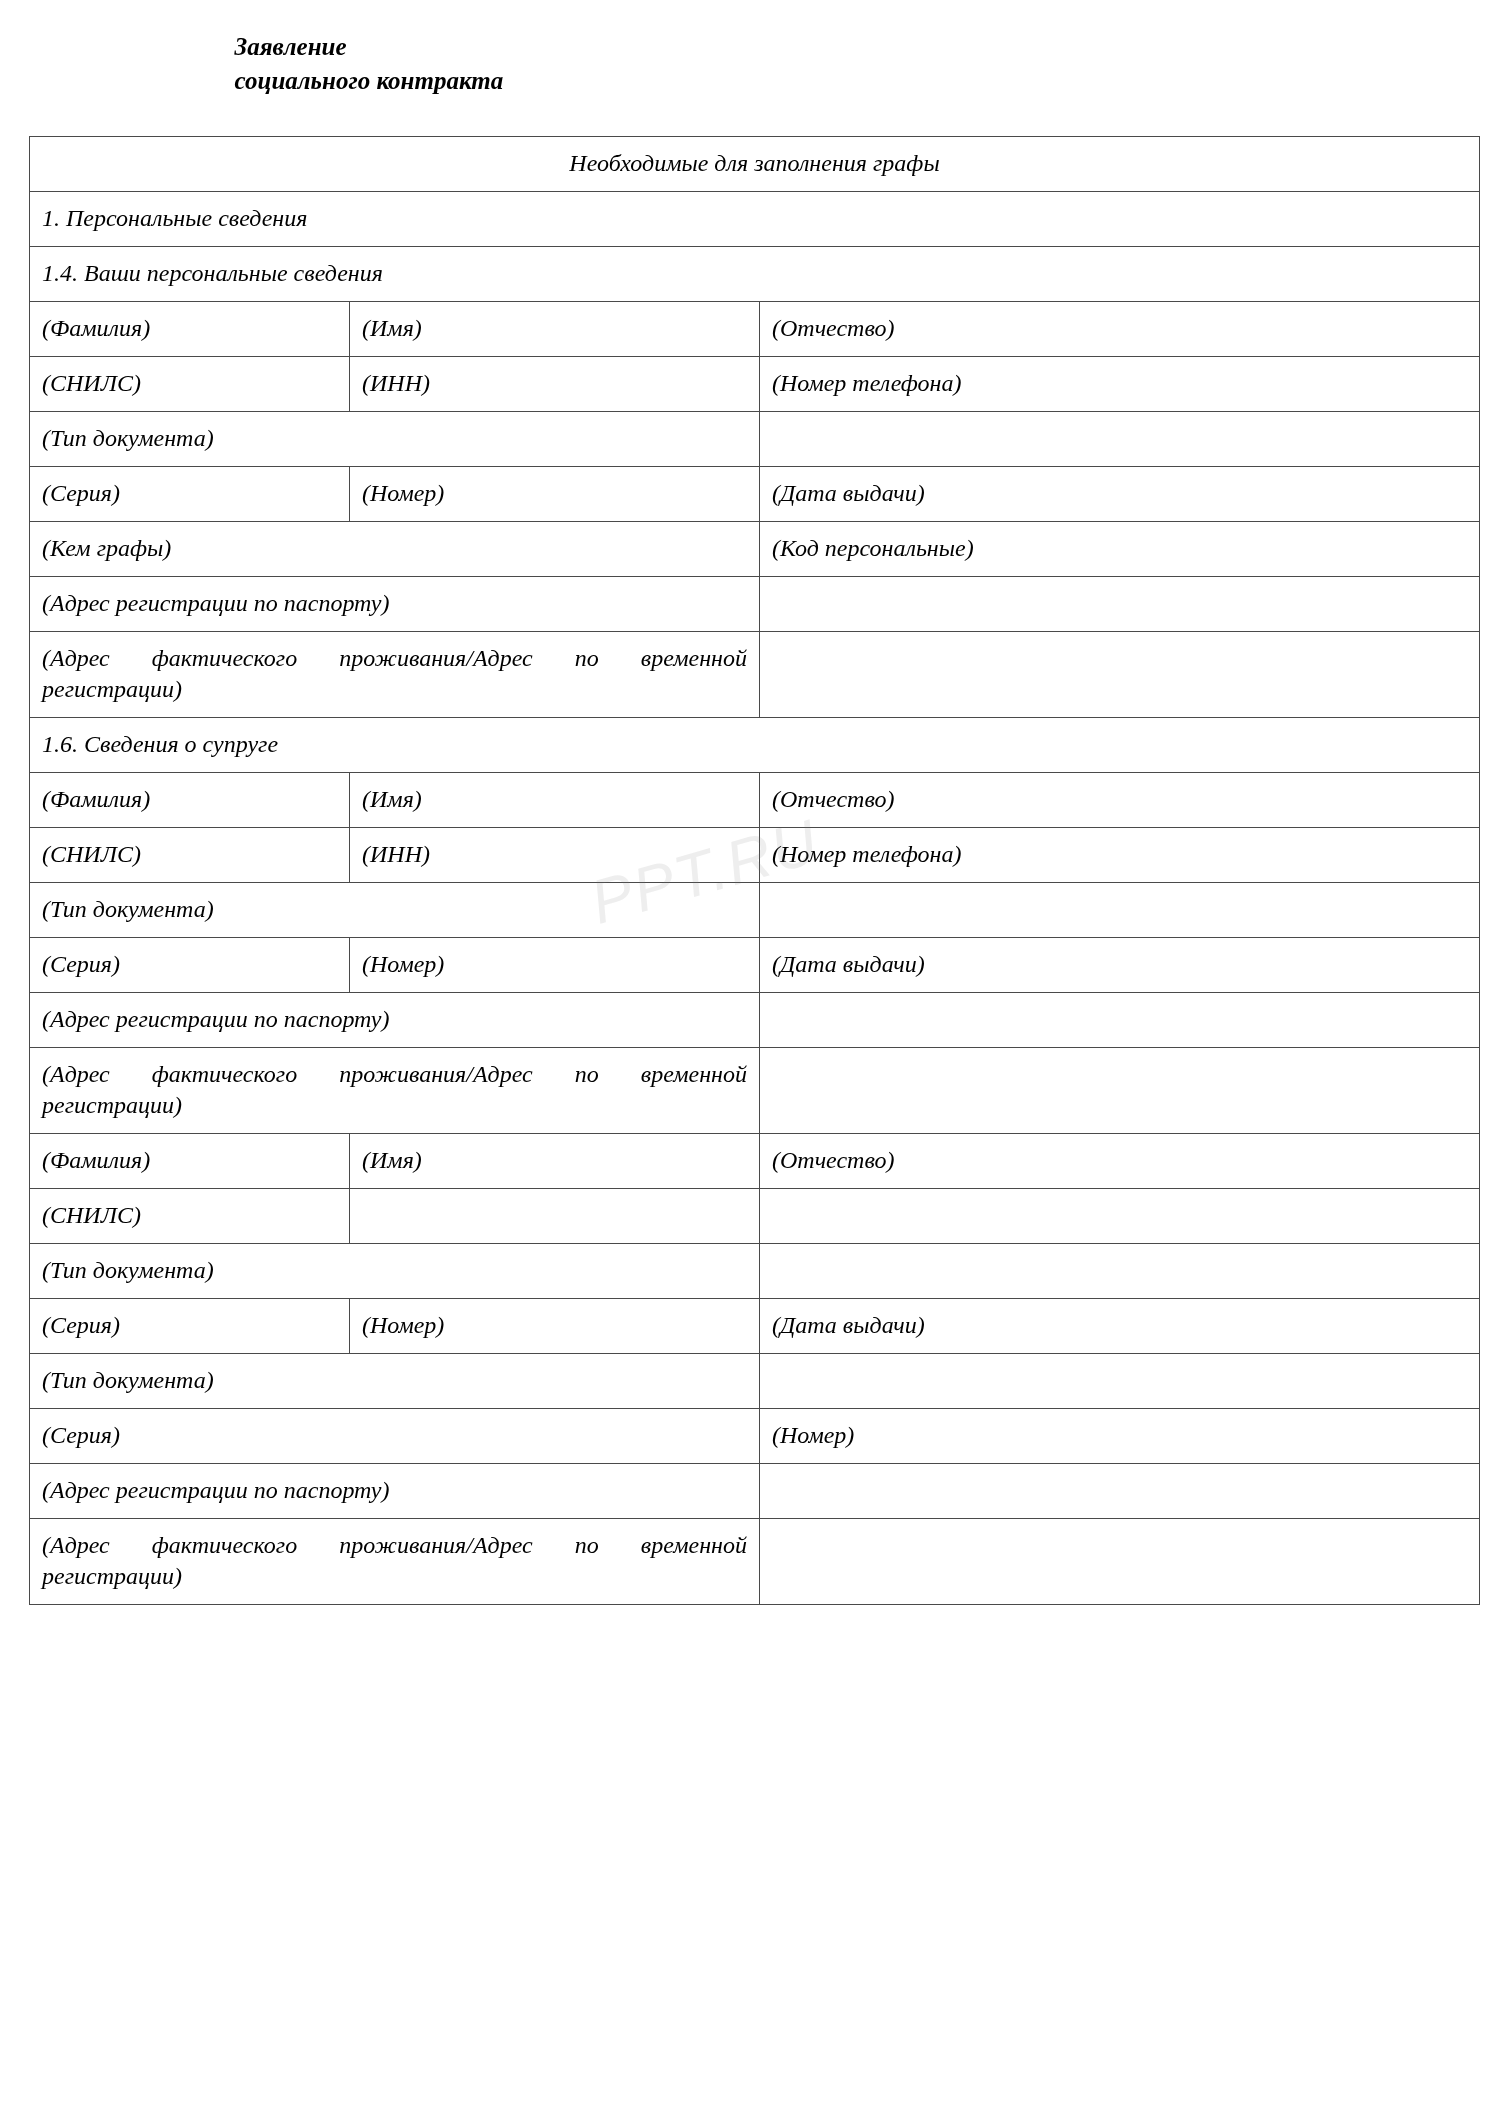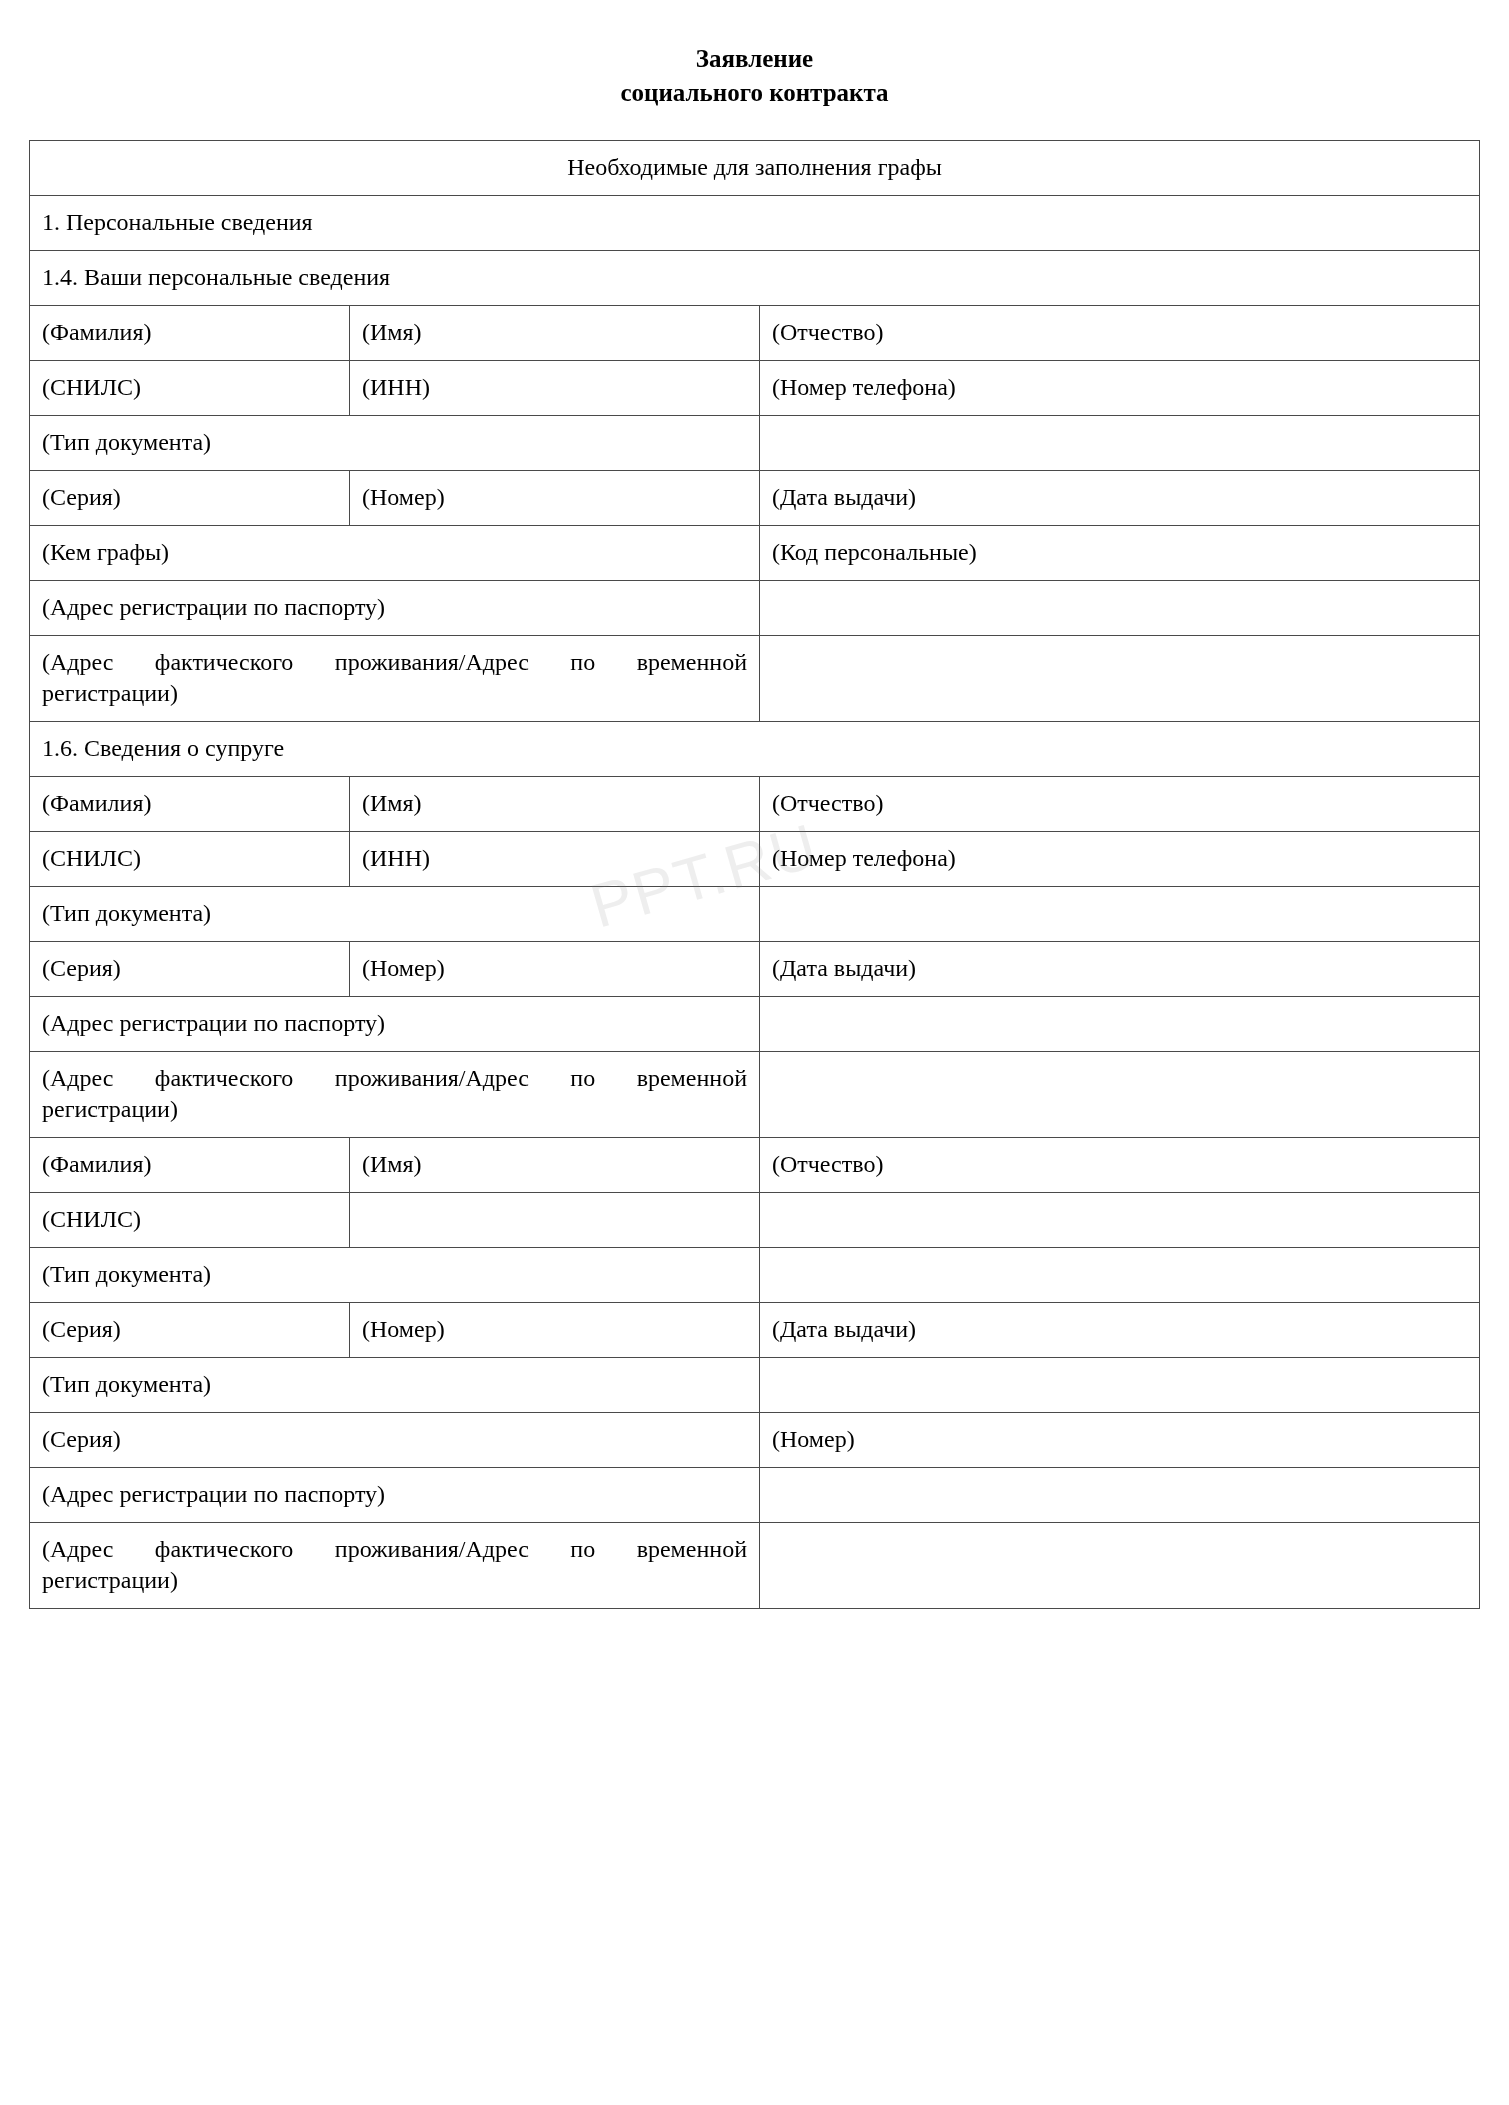--- a/index.html
+++ b/index.html
@@ -15,33 +15,34 @@
     position: relative;
   }
   .page {
     width: 1509px;
     min-height: 2105px;
     box-sizing: border-box;
     padding: 26px 28px 20px 28px;
     position: relative;
   }
   .doc-title {
-    text-align: center;
     font-size: 25px;
     line-height: 34px;
     font-weight: 700;
-    margin: 16px auto;
+    margin: 4px auto;
     width: 1040px;
+    font-style: italic;
   }
   .doc-title .line {
     display: block;
   }
   .table-wrap {
-    margin-top: 30px;
+    margin-top: 38px;
     position: relative;
+    font-style: italic;
   }
   table.form {
     border-collapse: collapse;
     width: 1450px;
     margin: 0 auto;
     table-layout: fixed;
   }
   table.form td {
     border: 1px solid #4a4a4a;
     font-size: 24px;

